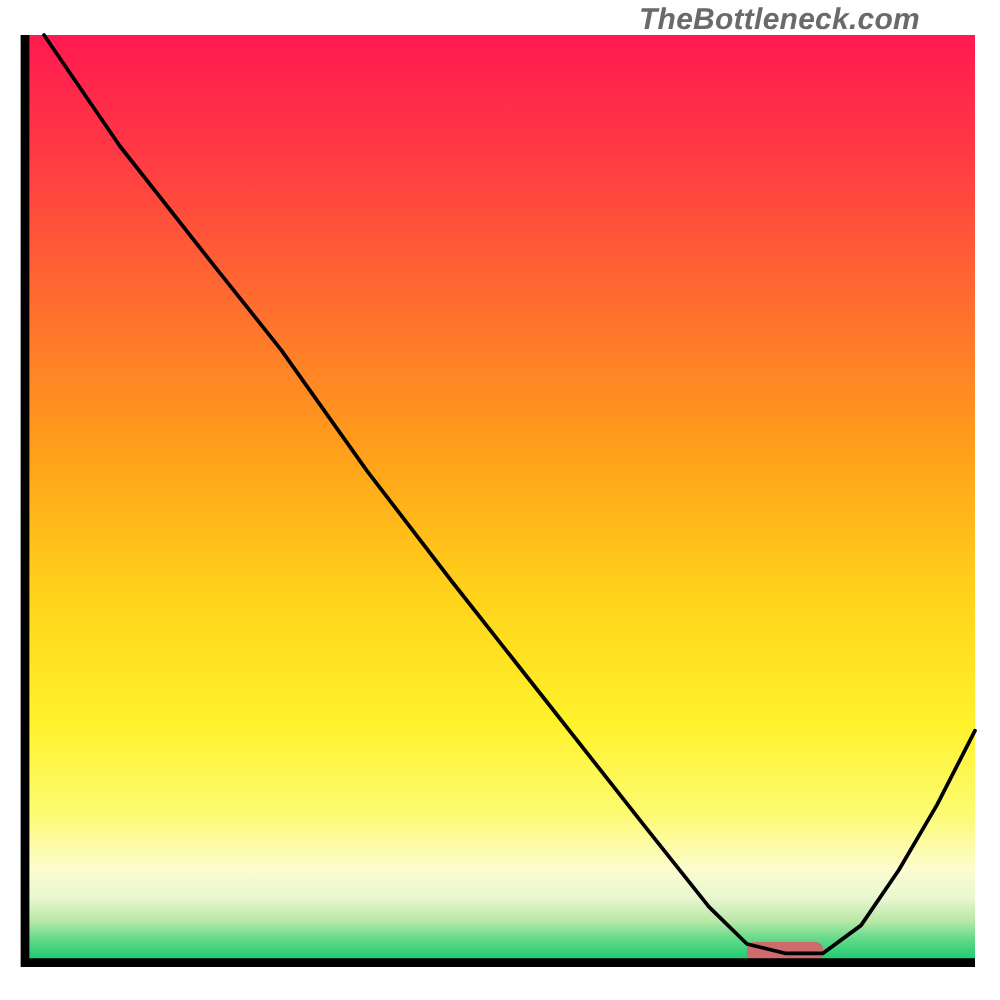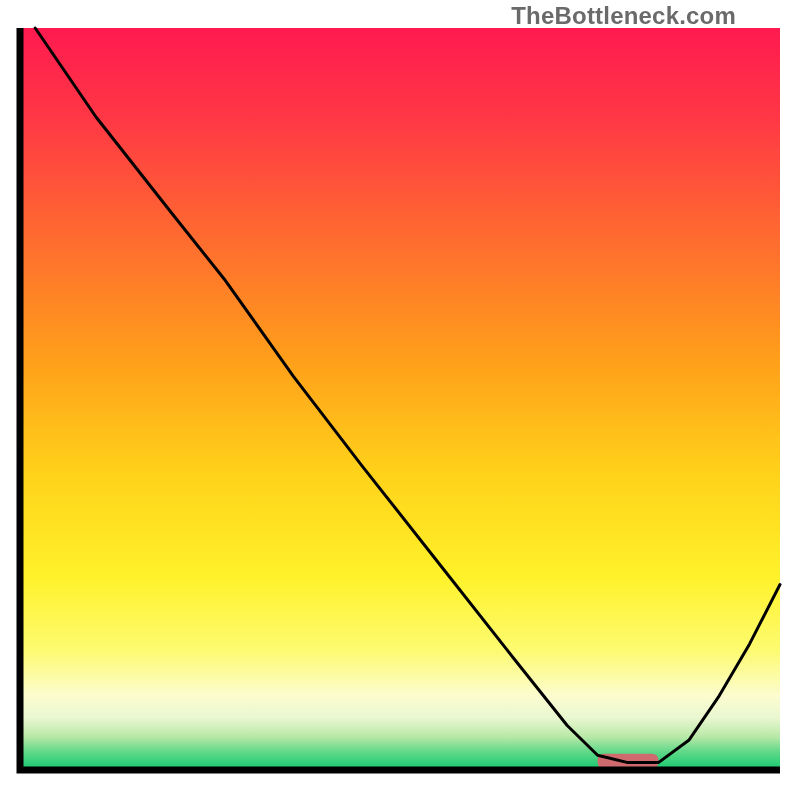--- a/index.html
+++ b/index.html
@@ -8,20 +8,21 @@
     width: 800px;
     height: 800px;
     overflow: hidden;
     background: #ffffff;
     font-family: Arial, Helvetica, sans-serif;
   }
   .canvas {
     position: relative;
     width: 744px;
     height: 800px;
+    font-style: italic;
   }
   .watermark {
     position: absolute;
     top: 2px;
     right: 8px;
     font-size: 24px;
     font-weight: 600;
     color: #6a6a6a;
     letter-spacing: 0.2px;
     z-index: 10;

